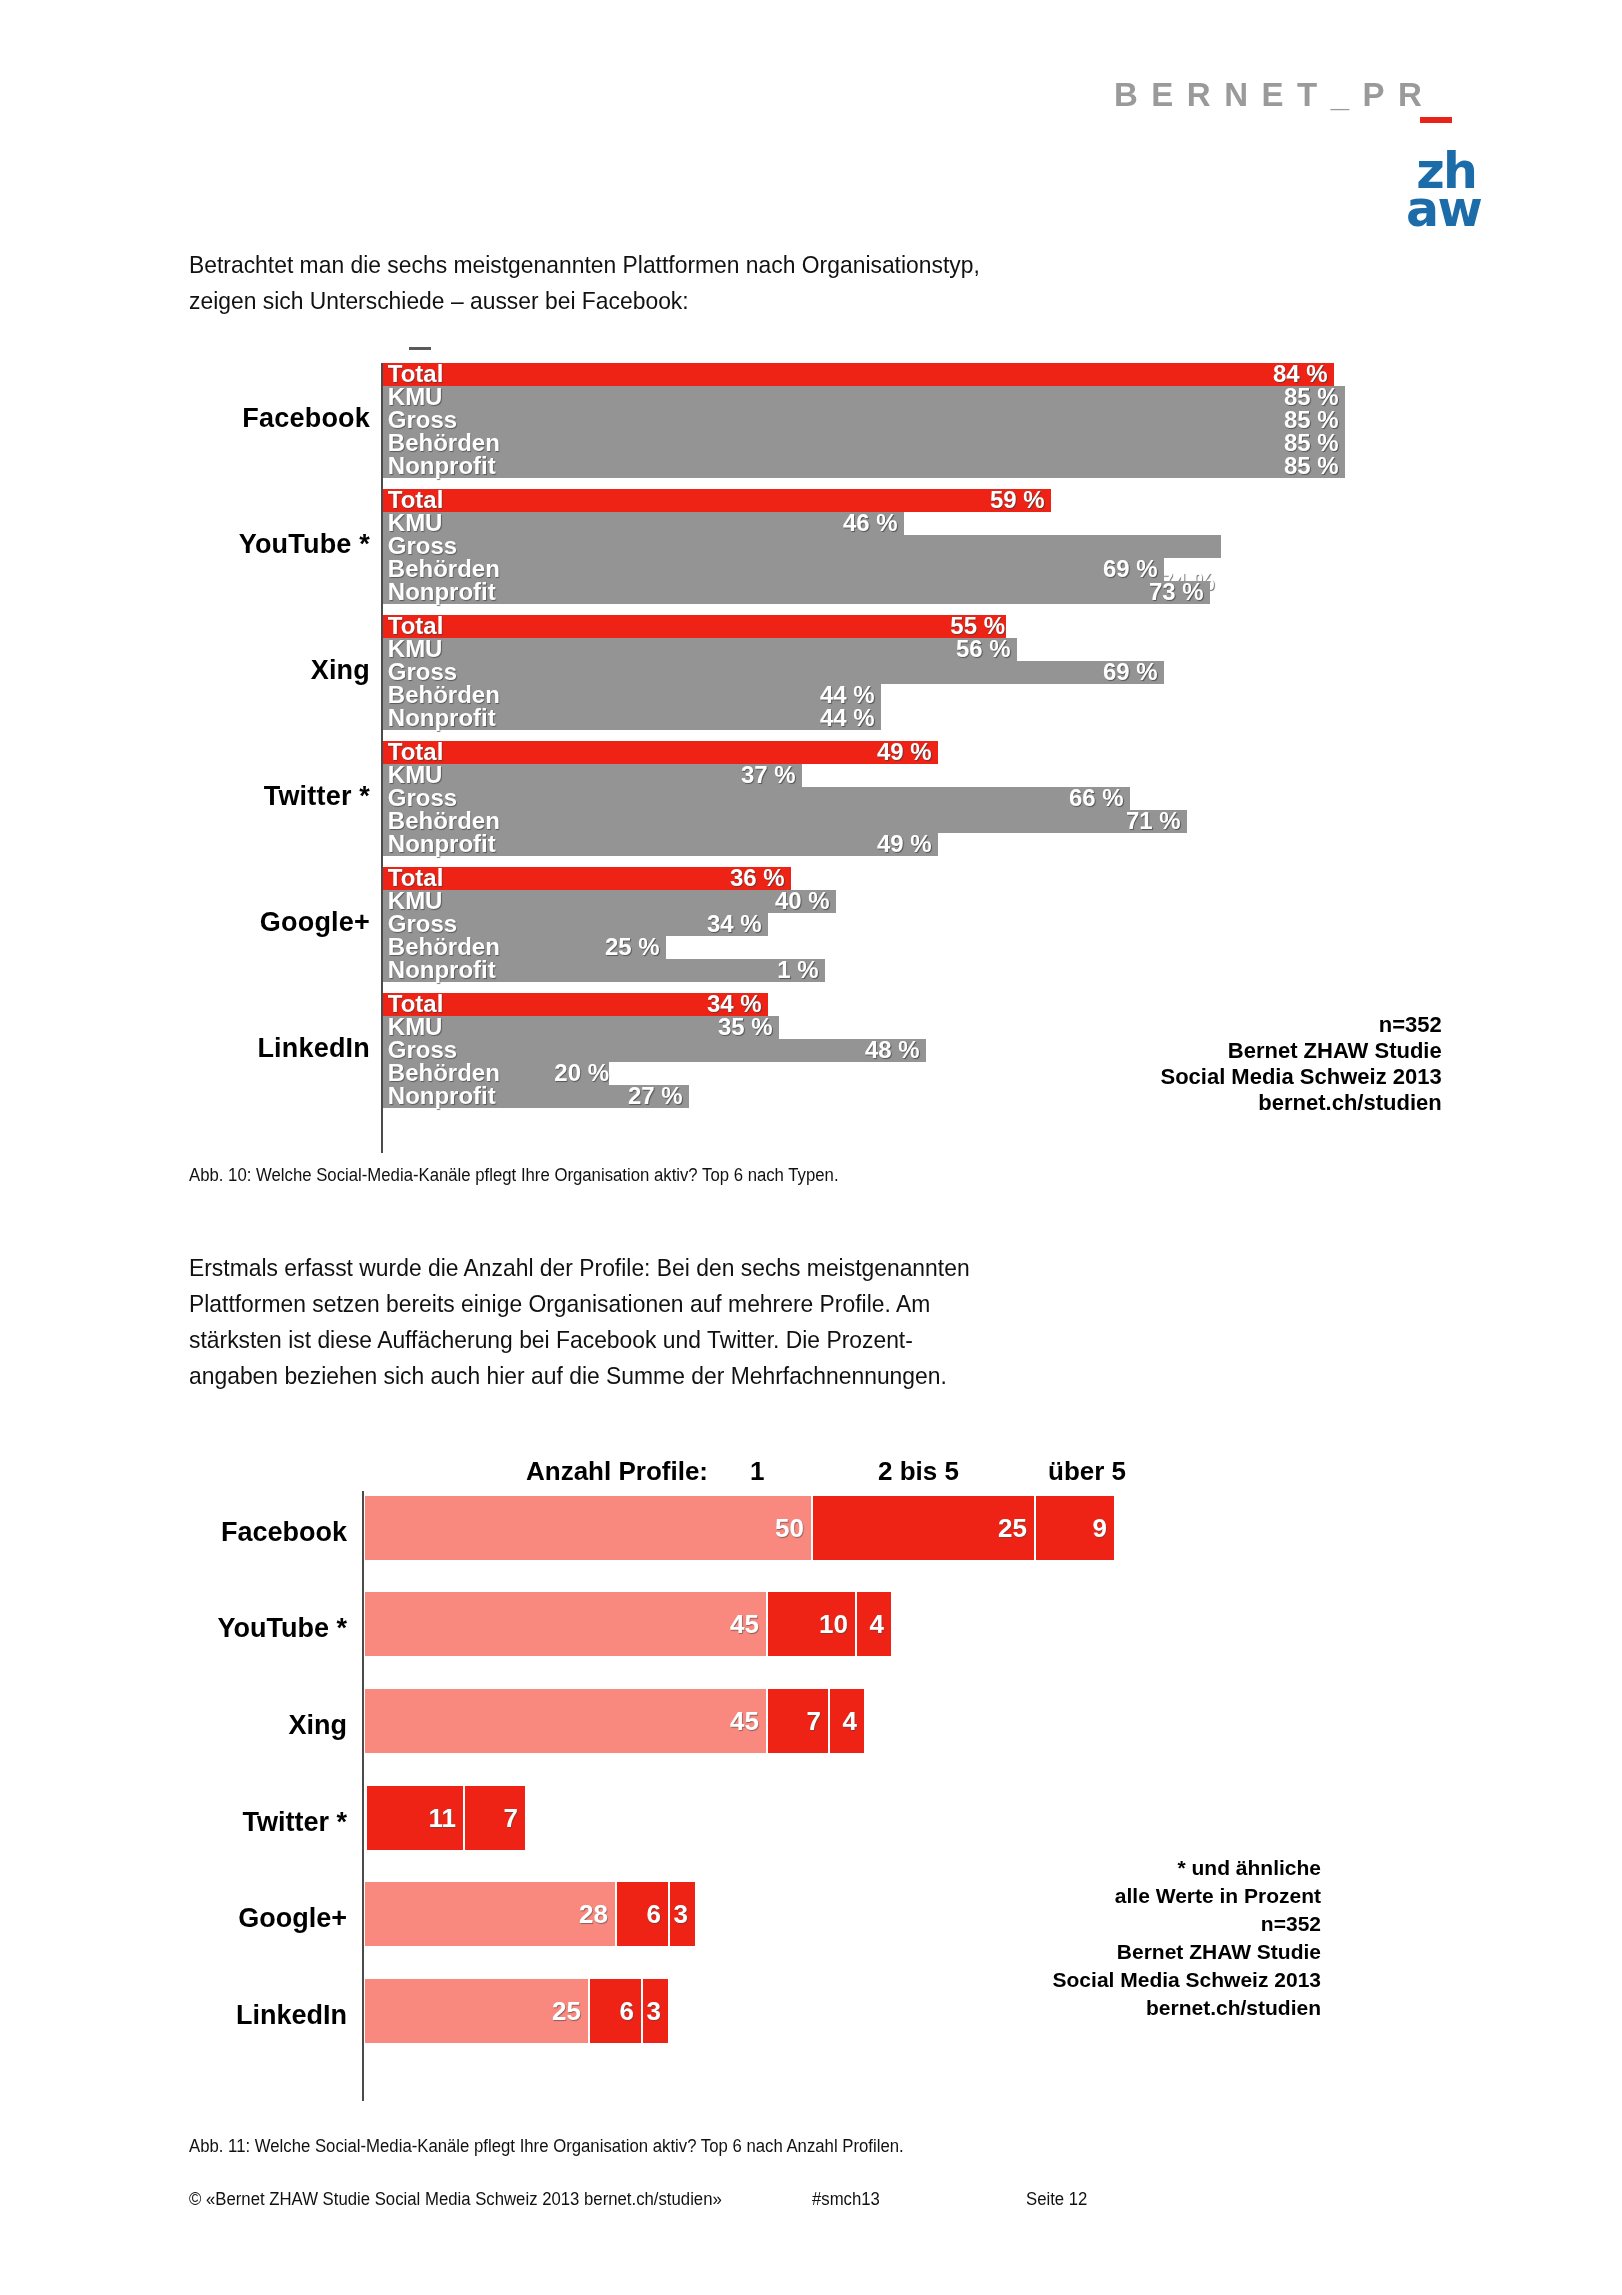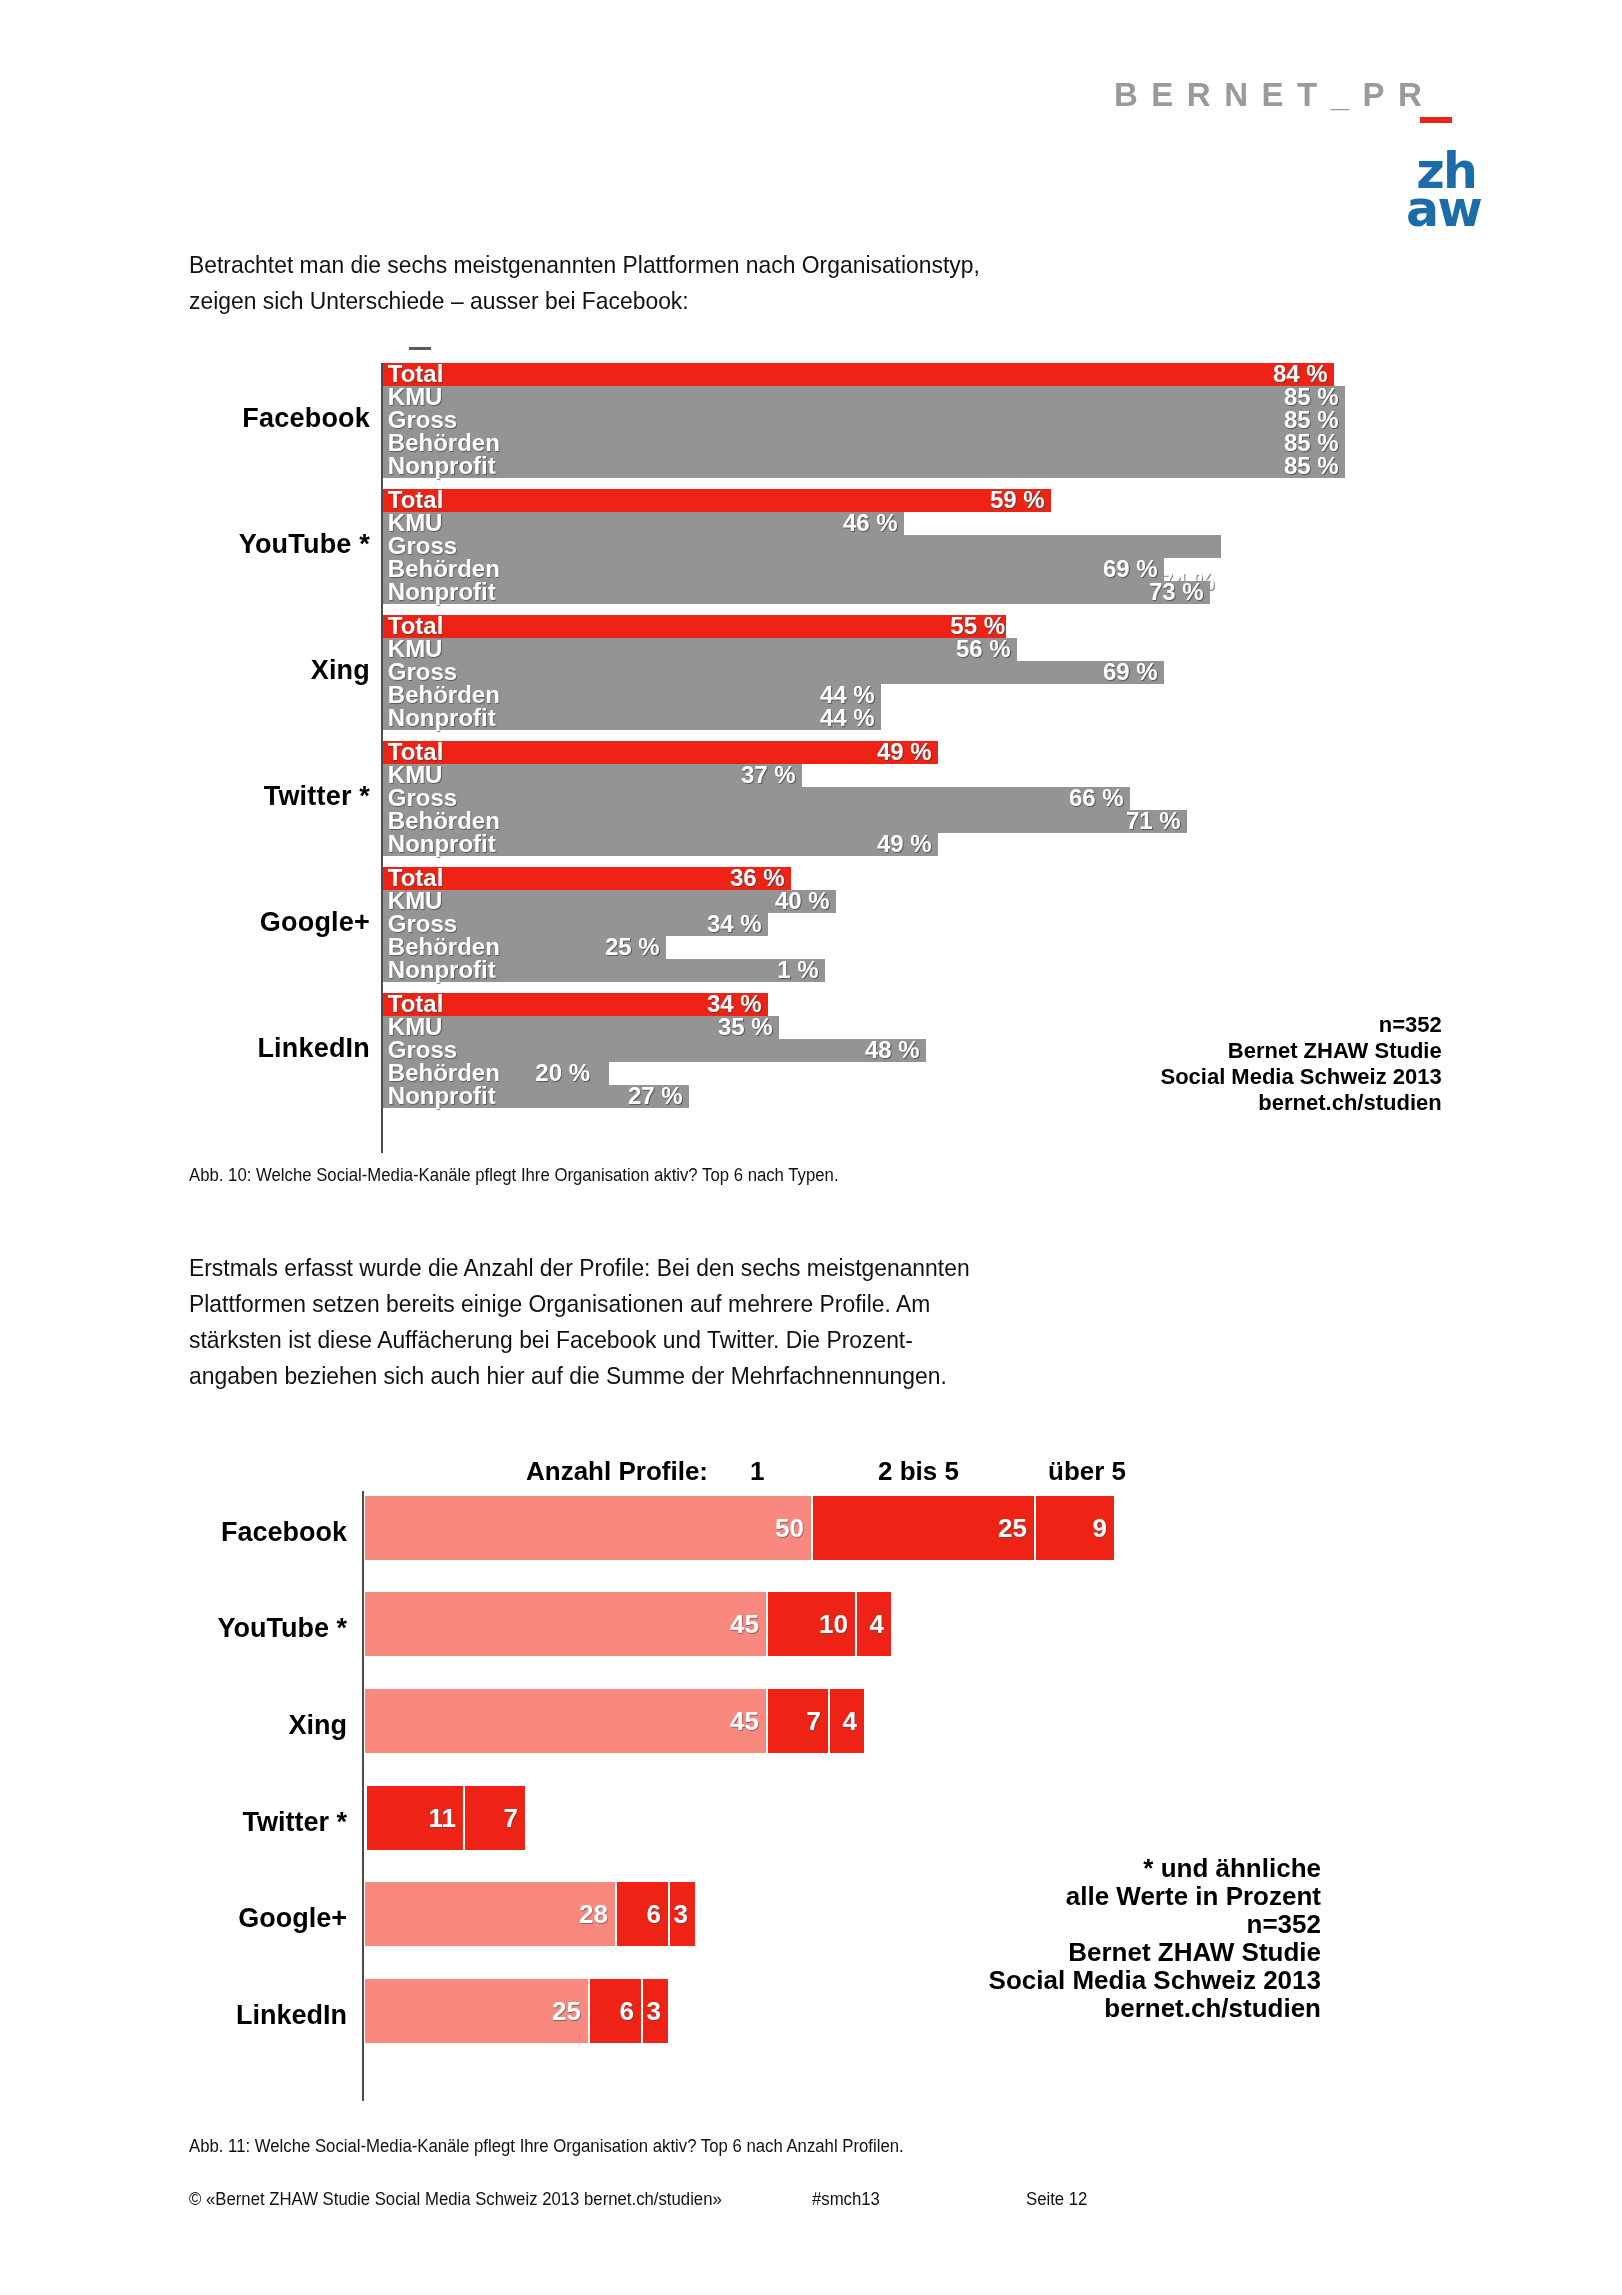--- a/index.html
+++ b/index.html
@@ -48,21 +48,21 @@
   #c2-head-3{left:859px;top:14.3px;}
   .c2-axis{position:absolute;left:173px;top:49px;width:2.4px;height:610px;background:#4b4b4b;}
   .c2-row{position:absolute;left:0;height:73px;}
   .c2-label{position:absolute;left:0;width:158px;text-align:right;font-family:"Liberation Sans Narrow","Liberation Sans",sans-serif;font-size:27px;font-weight:bold;color:#000;line-height:73px;}
   .c2-stack{position:absolute;left:176px;top:0;height:73px;display:flex;}
   .c2-seg{position:relative;height:64px;display:flex;align-items:center;justify-content:flex-end;box-sizing:border-box;}
   .c2-seg.s1{background:#f9887e;}
   .c2-seg.s2{background:#ee2316;border-left:2.4px solid #fff;}
   .c2-seg.s3{background:#ee2316;border-left:2.4px solid #fff;}
   .c2-seg span{font-family:"Liberation Sans Narrow","Liberation Sans",sans-serif;font-size:26px;font-weight:bold;color:#fff;text-shadow:0.8px 0.8px 0.8px rgba(70,70,70,.6);padding-right:7.1px;}
-  .c2-note{position:absolute;right:135px;top:412px;text-align:right;font-family:"Liberation Sans Narrow","Liberation Sans",sans-serif;font-size:26px;font-weight:bold;color:#000;line-height:28px;}
+  .c2-note{position:absolute;right:135px;top:412px;text-align:right;font-family:"Liberation Sans Narrow","Liberation Sans",sans-serif;font-size:21px;font-weight:bold;color:#000;line-height:28px;}
 </style>
 </head>
 <body>
 
 <div class="page">
 
   <div class="bernet-logo">BERNET_PR</div>
   <div class="bernet-underscore"></div>
   <div class="zhaw">
     <div class="zh">zh</div>
@@ -229,21 +229,21 @@
             <div class="c1-val" style="right: 6.3px;">35 %</div>
           </div>
           <div class="c1-row" style="top: 46px; width: 543px;">
             <div class="c1-bar seg" style="width: 543px;"></div>
             <div class="c1-rowlabel">Gross</div>
             <div class="c1-val" style="right: 6.3px;">48 %</div>
           </div>
           <div class="c1-row" style="top: 69px; width: 226px;">
             <div class="c1-bar seg" style="width: 226px;"></div>
             <div class="c1-rowlabel">Behörden</div>
-            <div class="c1-val" style="right: 19px; text-align: center;">20 %</div>
+            <div class="c1-val" style="right: 0; text-align: center;">20 %</div>
           </div>
           <div class="c1-row" style="top: 92px; width: 306px;">
             <div class="c1-bar seg" style="width: 306px;"></div>
             <div class="c1-rowlabel">Nonprofit</div>
             <div class="c1-val" style="right: 6.3px;">27 %</div>
           </div>
         </div>
       </div>
     <div class="c1-note" id="c1-note" style="top: 671px;">
         <div>n=352</div>

